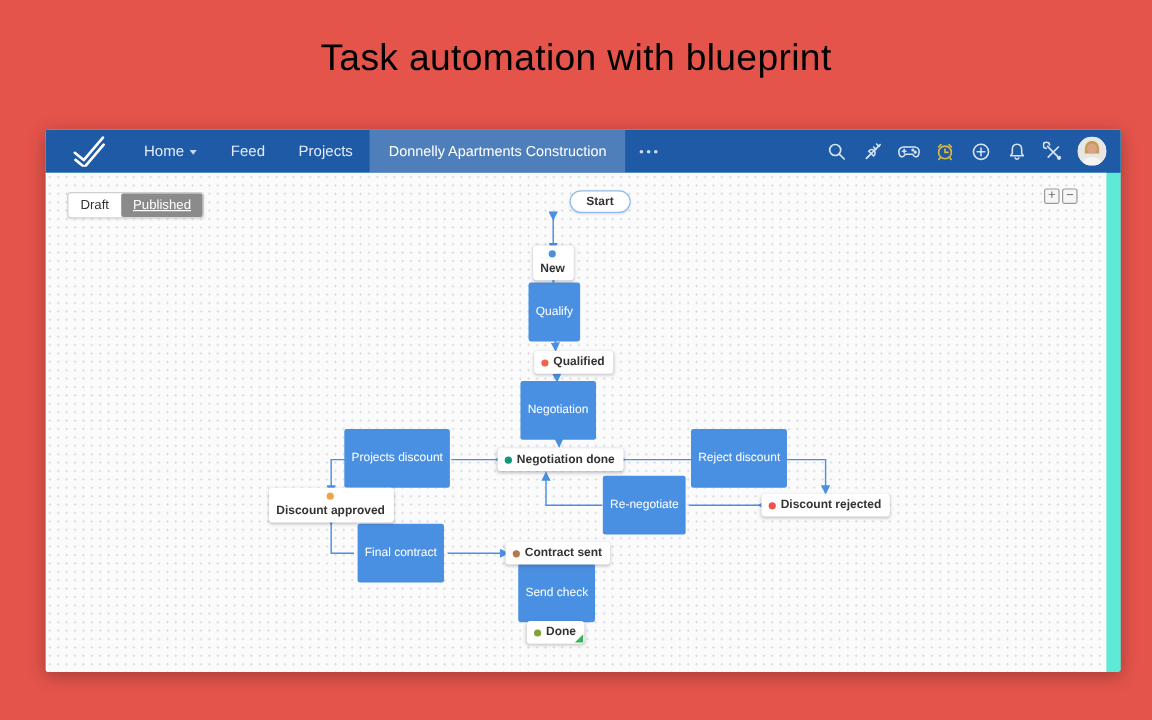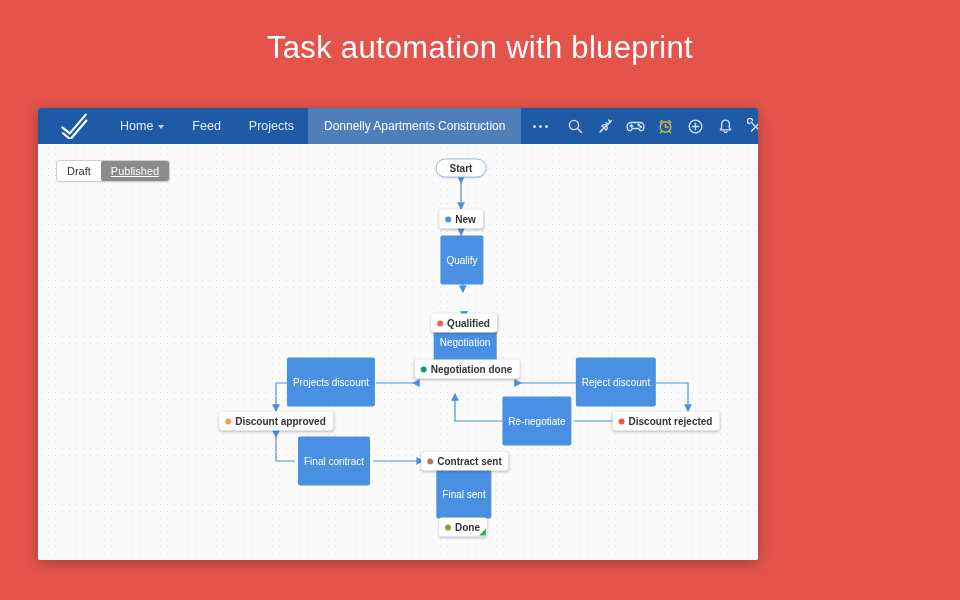--- a/index.html
+++ b/index.html
@@ -2,23 +2,23 @@
 <html><head>
 <meta charset="utf-8">
 <style>
   * { margin:0; padding:0; box-sizing:border-box; }
   html,body { width:960px; height:600px; }
   body { font-family:"Liberation Sans", sans-serif; background:#e4544b; position:relative; overflow:hidden; }
 
   .stage { position:absolute; inset:0; }
 
   .page-title { position:absolute; top:30px; left:0; width:100%; text-align:center;
-    color:#ffffff; font-size:31px; font-weight:400; letter-spacing:.3px; }
-
-  .window { position:absolute; left:38px; top:108px; width:720px; height:452px;
+    color:#000000; font-size:31px; font-weight:400; letter-spacing:.3px; }
+
+  .window { position:absolute; left:38px; top:108px; width:896px; height:452px;
     background:#5eead4; box-shadow:0 3px 14px rgba(0,0,0,.28); border-radius:2px; overflow:hidden; }
 
   
   .navbar { height:36px; background:#1e5aa6; display:flex; align-items:stretch; color:#dfe9f6; }
   .nav-logo { display:flex; align-items:center; padding:0 14px 0 20px; }
   .nav-items { display:flex; align-items:stretch; }
   .nav-item { display:flex; align-items:center; padding:0 14px; font-size:12.5px; color:#e2ebf7; cursor:pointer; }
   .nav-item .caret { width:0; height:0; border-left:3.5px solid transparent; border-right:3.5px solid transparent;
     border-top:4px solid #c6d8ee; margin-left:5px; margin-top:2px; }
   .nav-tab { display:flex; align-items:center; padding:0 16px; font-size:12px; color:#ffffff;
@@ -44,21 +44,21 @@
   .zoom-btn { width:13px; height:13px; border:1px solid #9a9a9a; background:#f6f6f6; color:#666;
     font-size:11px; line-height:10px; text-align:center; border-radius:2px; cursor:pointer; }
 
   .connectors { position:absolute; inset:0; pointer-events:none; }
 
   .state, .transition { position:absolute; transform:translate(-50%,-50%); white-space:nowrap; cursor:pointer; }
   .state { background:#ffffff; border-radius:3px; box-shadow:0 1px 3px rgba(50,50,60,.3);
     display:inline-flex; align-items:center; gap:4px; padding:4px 7px 4px 6px;
     font-size:10px; font-weight:bold; color:#333; z-index:3; }
   .state .dot { width:6px; height:6px; border-radius:50%; flex:0 0 auto; }
-  .state.start { border:1px solid #8fbcec; border-radius:10px; padding:3px 13px; box-shadow:0 1px 2px rgba(50,50,60,.15); }
+  .state.start { border:1px solid #8fbcec; border-radius:10px; padding:3px 13px; box-shadow:0 1px 2px rgba(50,50,60,.15);margin-left:39px; }
   .state .corner { position:absolute; right:1px; bottom:1px; width:0; height:0;
     border-left:7px solid transparent; border-bottom:7px solid #35b558; }
   .transition { background:#4a90e2; color:#ffffff; font-size:10px; padding:19px 6px;
     border-radius:2px; z-index:2; }
 </style>
 </head>
 <body>
 
 <div class="stage">
 
@@ -197,52 +197,52 @@
           <path d="M238,287 L238,317 L257,317" marker-start="url(#arrS)"></path>
           <path d="M335,317 L385,317" marker-end="url(#arrE)"></path>
           <path d="M427,327 L426,373" marker-start="url(#arrS)" marker-end="url(#arrE)"></path>
         </g>
       </svg>
 
       <div id="bp-layer">
           <div class="state start" style="left: 423px; top: 24px;">
             <span>Start</span>
           </div>
-          <div class="state" style="left: 423px; top: 75px;">
+          <div class="state" style="left: 423px; top: 75px; flex-direction: column;">
             <span class="dot" style="background: rgb(74, 144, 226);"></span>
             <span>New</span>
           </div>
-          <div class="state" style="left: 426px; top: 158px; margin-top: 21px;">
+          <div class="state" style="left: 440px; top: 158px;">
             <span class="dot" style="background: rgb(244, 97, 77);"></span>
             <span>Qualified</span>
           </div>
-          <div class="state" style="left: 429px; top: 225px;">
+          <div class="state" style="left: 429px; top: 239px;">
             <span class="dot" style="background: rgb(20, 150, 124);"></span>
             <span>Negotiation done</span>
           </div>
-          <div class="state" style="left: 238px; top: 277px;">
+          <div class="state" style="left: 238px; top: 277px; flex-direction: column;">
             <span class="dot" style="background: rgb(242, 162, 75);"></span>
             <span>Discount approved</span>
           </div>
-          <div class="state" style="left: 628px; top: 277px; justify-content: flex-end;">
+          <div class="state" style="left: 650px; top: 277px; justify-content: flex-end;">
             <span class="dot" style="background: rgb(240, 82, 78);"></span>
             <span>Discount rejected</span>
           </div>
           <div class="state" style="left: 427px; top: 317px;">
             <span class="dot" style="background: rgb(181, 120, 74);"></span>
             <span>Contract sent</span>
           </div>
           <div class="state" style="left: 425px; top: 383px;">
             <span class="dot" style="background: rgb(126, 163, 58);"></span>
             <span>Done</span>
             <span class="corner"></span>
           </div>
           <div class="transition" style="left: 424px; top: 116px;">Qualify</div>
           <div class="transition" style="left: 427px; top: 198px;">Negotiation</div>
           <div class="transition" style="left: 293px; top: 238px;">Projects discount</div>
           <div class="transition" style="left: 578px; top: 238px;">Reject discount</div>
           <div class="transition" style="left: 499px; top: 277px;">Re-negotiate</div>
           <div class="transition" style="left: 296px; top: 317px;">Final contract</div>
-          <div class="transition" style="left: 426px; top: 350px;">Final sent</div>
+          <div class="transition" style="left: 426px; top: 350px;">Send check</div>
         </div>
     </div>
   </div>
 </div>
 
 </body></html>

